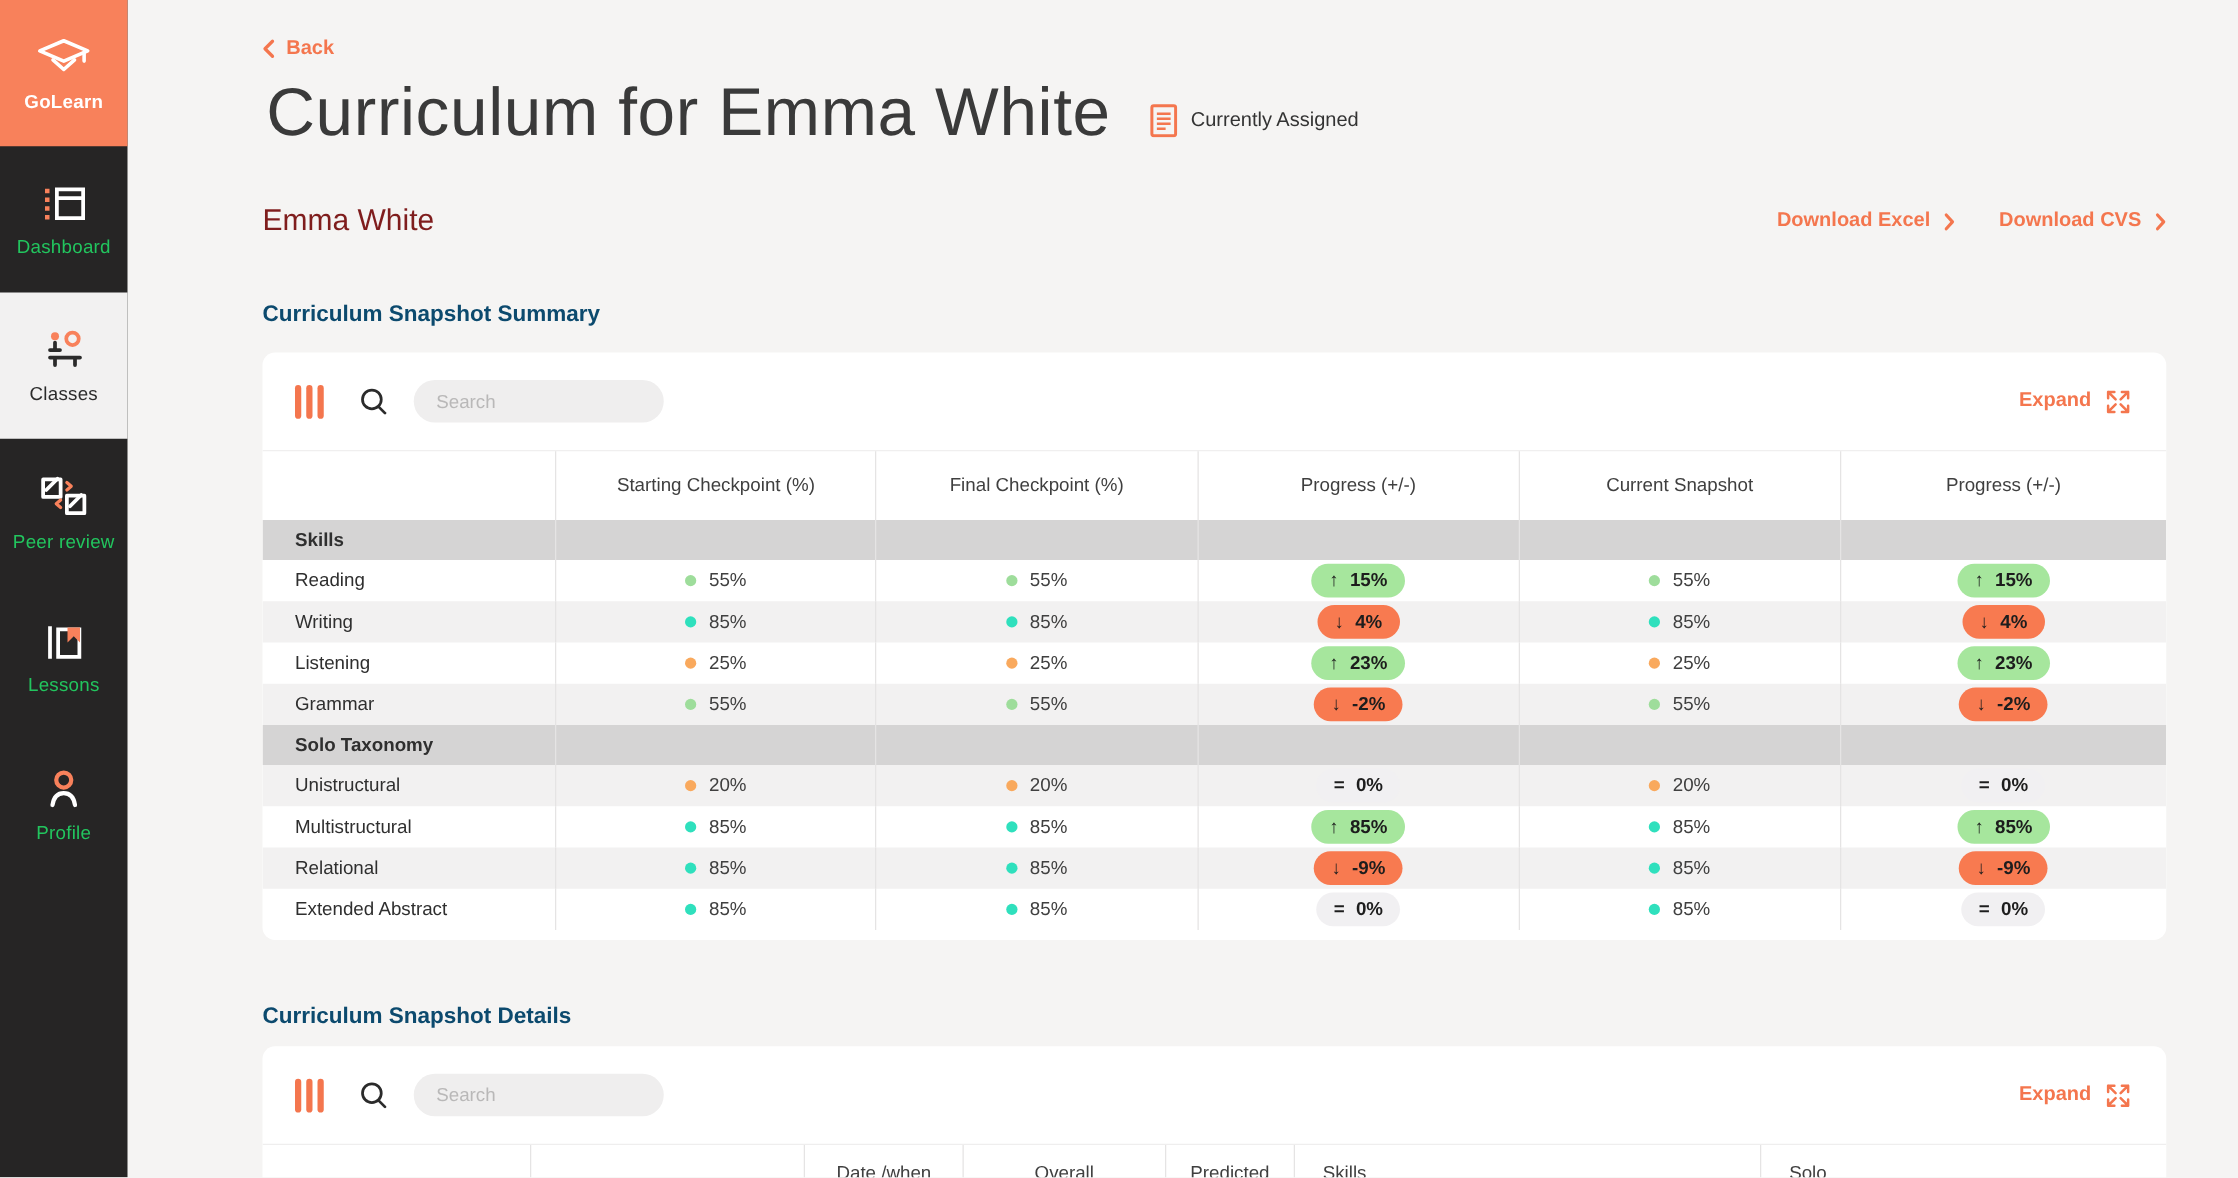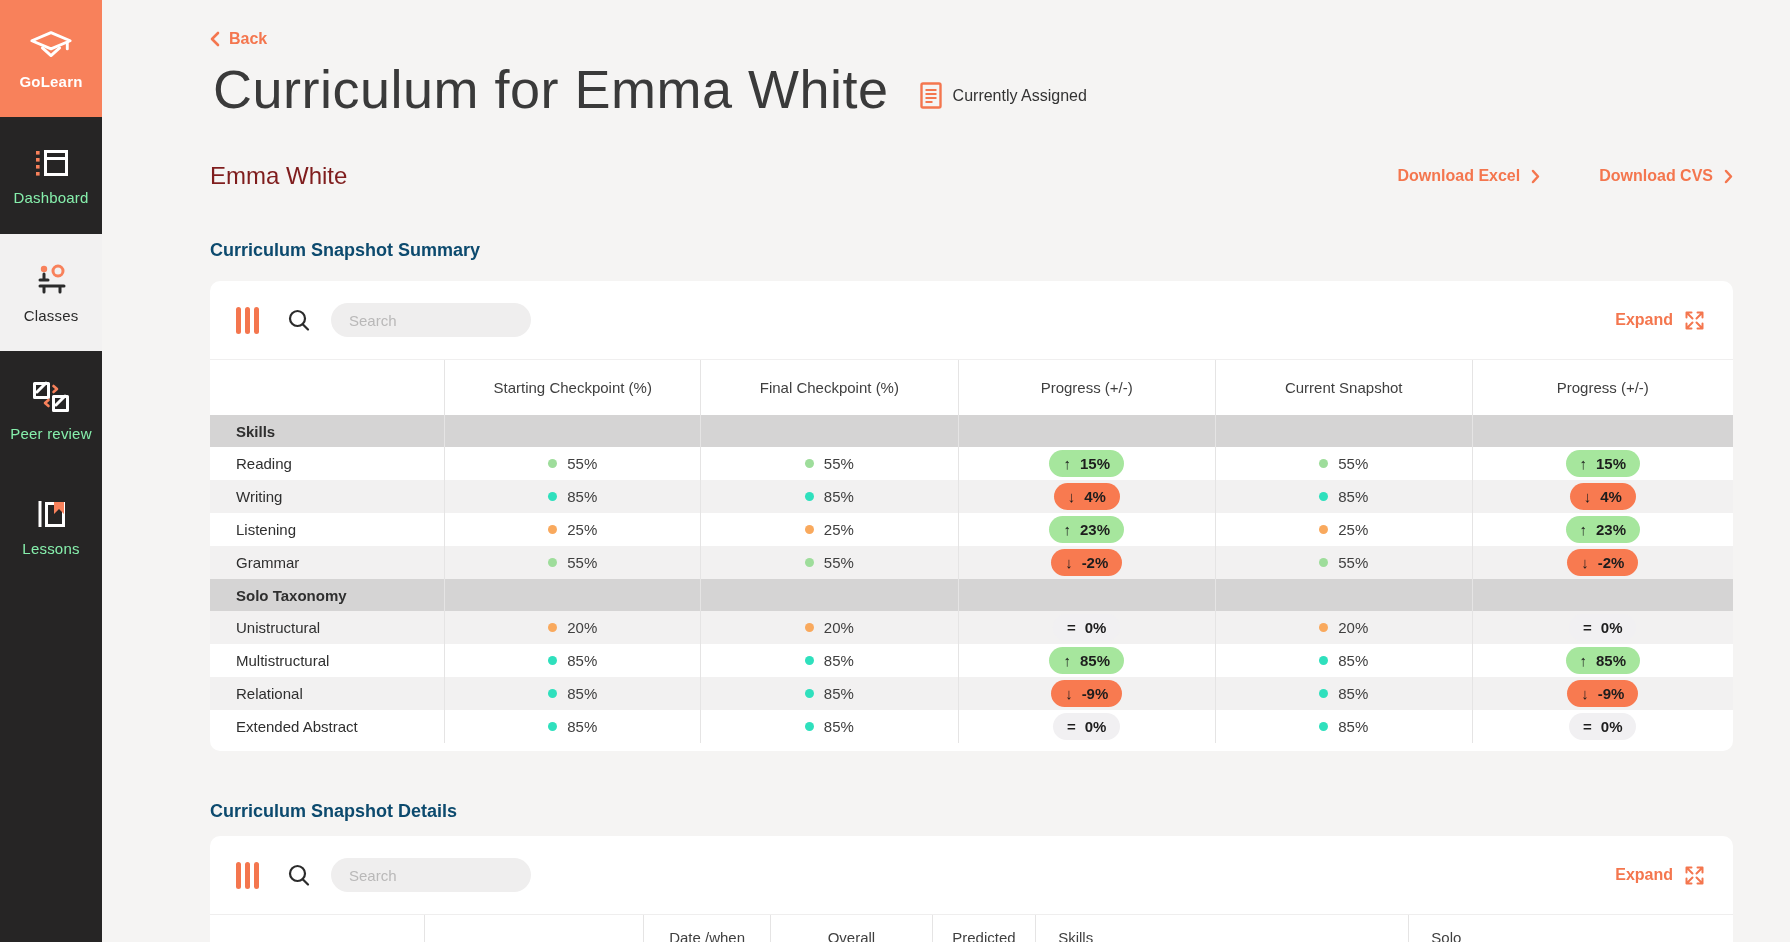--- a/index.html
+++ b/index.html
@@ -7,37 +7,37 @@
   body {
     font-family: "Liberation Sans", "DejaVu Sans", sans-serif;
     background:#f5f4f3;
     width:1790px; height:942px; overflow:hidden;
   }
   .app { width:1790px; height:942px; display:flex; overflow:hidden; background:#f5f4f3; }
 
   
   .sidebar { flex:0 0 102px; width:102px; background:#262525; display:flex; flex-direction:column; }
   .nav-item { height:117px; display:flex; flex-direction:column; align-items:center; justify-content:center; gap:9px; cursor:pointer; }
-  .nav-item .nav-label { font-size:15px; color:#86efac; letter-spacing:.2px; }
+  .nav-item .nav-label { font-size:15px; color:#22c55e; letter-spacing:.2px; }
   .nav-item.brand { background:#f8815b; }
   .nav-item.brand .nav-label { font-weight:700; color:#fff; }
   .nav-item.active { background:#f2f1f1; }
   .nav-item.active .nav-label { color:#2b2b2b; }
 
   
   .main { flex:1; padding:0 57px 12px 108px; }
 
   .back { display:inline-flex; align-items:center; gap:9px; color:#f4764e; font-weight:700; font-size:16px; margin-top:30px; cursor:pointer; }
   .title-row { display:flex; align-items:flex-end; gap:28px; margin-top:6px; }
   h1.page-title { font-size:54px; font-weight:300; color:#3a3a3a; margin:3px; line-height:1.1; letter-spacing:.5px; }
   .assigned { display:inline-flex; align-items:center; gap:11px; font-size:16px; color:#333; margin-bottom:13px; }
 
   .sub-row { display:flex; justify-content:space-between; align-items:center; margin-top:40px; }
   .student { font-size:24px; color:#7f1d1d; }
-  .downloads { display:flex; gap:59px;justify-content:space-between; }
+  .downloads { display:flex; gap:35px;justify-content:space-between; }
   .dl { color:#f4764e; font-weight:700; font-size:16px; display:inline-flex; align-items:center; gap:11px; cursor:pointer; }
 
   h2.section-title { font-size:18px; font-weight:700; color:#0c4a6e; margin:50px 0 0; }
   .card { background:#fff; border-radius:10px; margin-top:20px; overflow:hidden; }
   .card.details { margin-top:14px; height:300px; }
 
   .toolbar { display:flex; align-items:center; height:78px; padding:0 28px 0 26px; }
   .filter-icon { display:flex; gap:4px; cursor:pointer; }
   .filter-icon i { display:block; width:5px; height:27px; border-radius:3px; background:#f4764e; }
   .search-glyph { margin-left:28px; cursor:pointer; display:flex; }
@@ -134,20 +134,29 @@
       <div class="nav-item">
         <span style="display: flex;">
           <svg width="36" height="34" viewBox="0 0 36 34" fill="none">
             <line x1="7" y1="4" x2="7" y2="30" stroke="#fff" stroke-width="3"></line>
             <rect x="13.5" y="6.5" width="17" height="22" stroke="#fff" stroke-width="3"></rect>
             <path d="M21 5 H31 V17 L26 12 L21 17 Z" fill="#f8815b"></path>
           </svg>
         </span>
         <span class="nav-label">Lessons</span>
       </div>
+      <div class="nav-item">
+        <span style="display: flex;">
+          <svg width="36" height="36" viewBox="0 0 36 36" fill="none" stroke-linecap="round">
+            <circle cx="18" cy="11" r="6" stroke="#f8815b" stroke-width="3.4"></circle>
+            <path d="M9 31 Q10.5 21.5 18 21.5 Q25.5 21.5 27 31" stroke="#fff" stroke-width="3.4"></path>
+          </svg>
+        </span>
+        <span class="nav-label">Profile</span>
+      </div>
     </nav>
 
   <main class="main">
 
     <a class="back">
       <span style="display:flex;">
         <svg width="10" height="16" viewBox="0 0 10 16">
             <polyline points="8,2 2,8 8,14" fill="none" stroke="#f4764e" stroke-width="2.6" stroke-linecap="round" stroke-linejoin="round"></polyline>
           </svg>
       </span>

